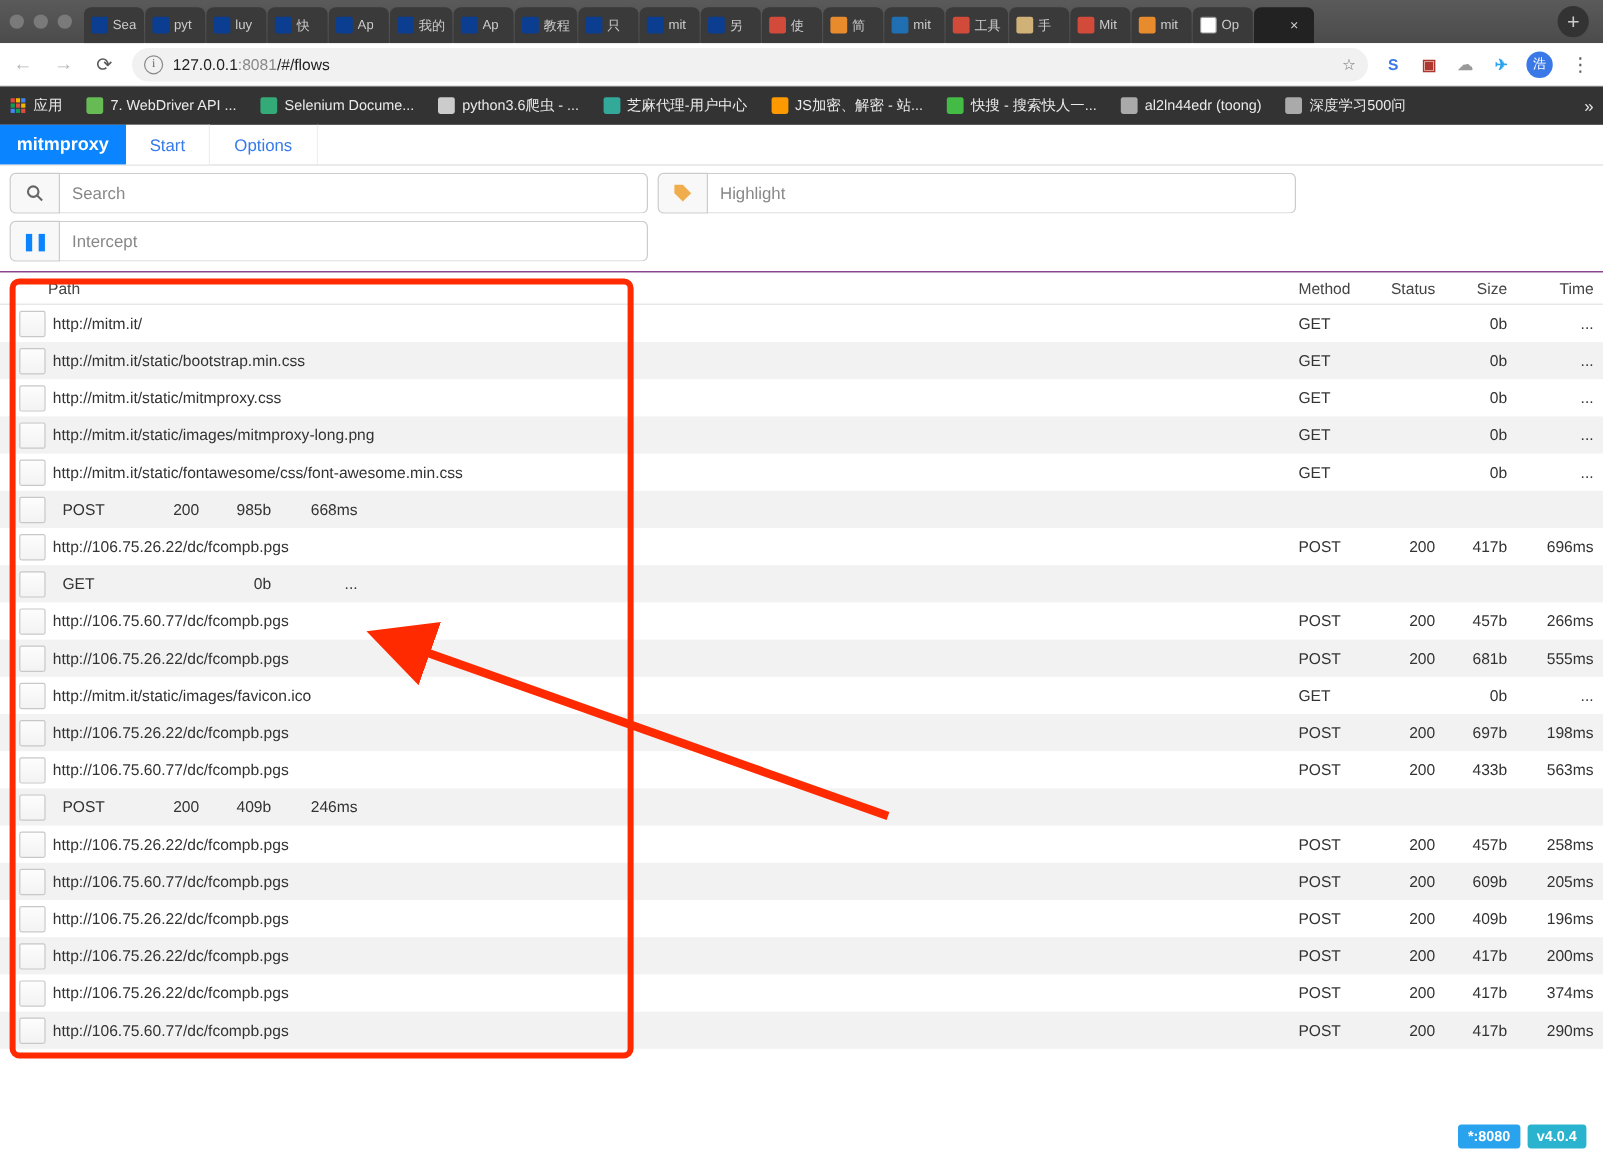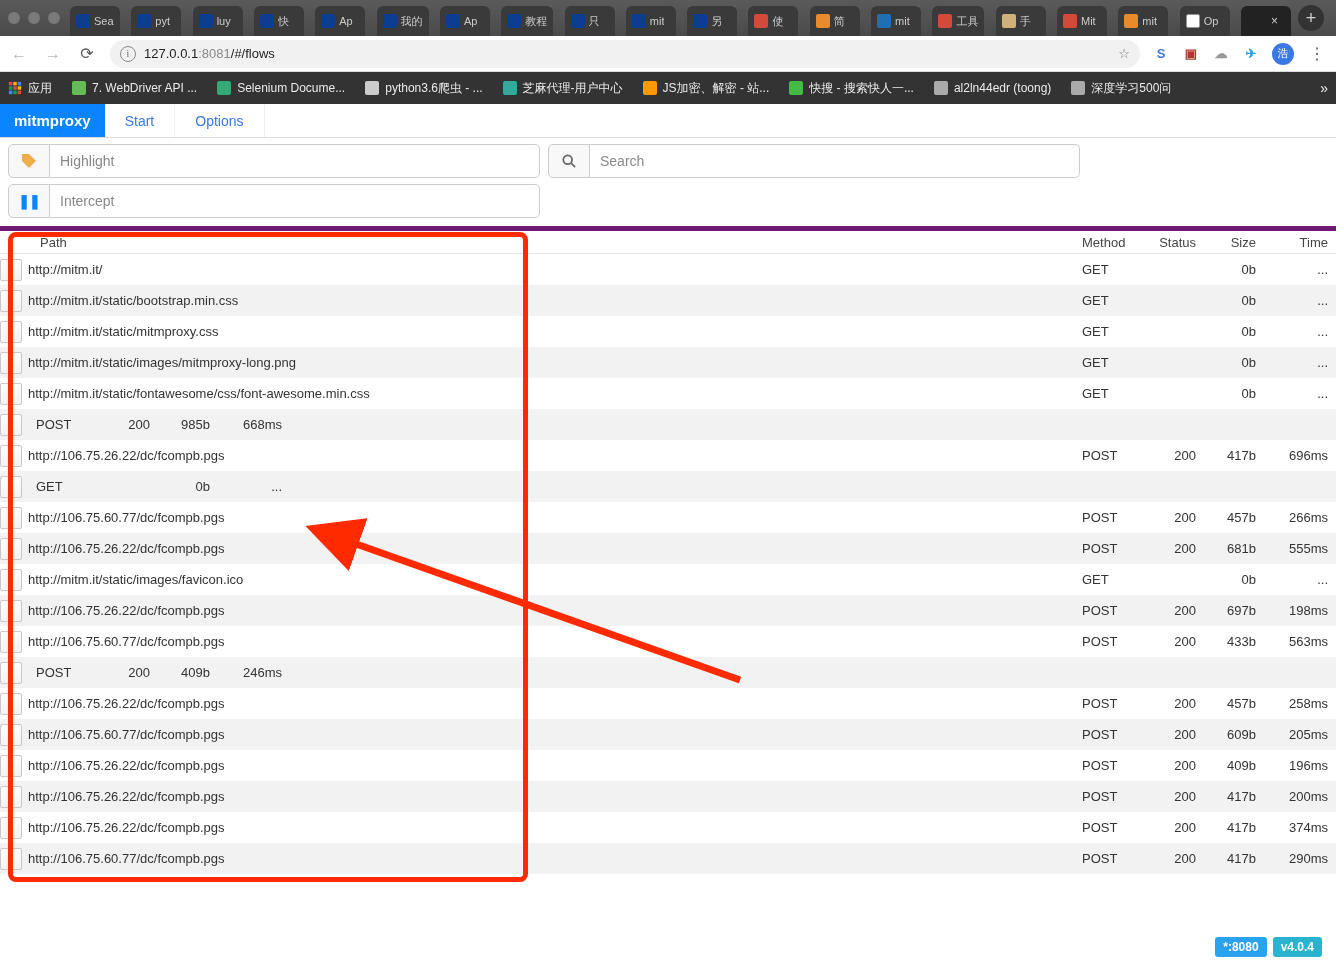--- a/index.html
+++ b/index.html
@@ -2,21 +2,21 @@
 <html><head>
 <meta charset="utf-8">
 <style>
 * { box-sizing: border-box; margin: 0; padding: 0; font-family: -apple-system, BlinkMacSystemFont, "Segoe UI", Helvetica, Arial, sans-serif; }
 body { background: #fff; width: 1336px; height: 967px; overflow: hidden; position: relative; }
 
 
 .window-chrome { height: 36px; background: linear-gradient(#5a5a5a,#4b4b4b); display: flex; align-items: center; padding: 0 8px; }
 .traffic-lights { display: flex; gap: 8px; margin-right: 10px; }
 .tl { width: 12px; height: 12px; border-radius: 50%; background: #7a7a7a; }
-.tabstrip { display: flex; align-items: flex-end; height: 100%; gap: 0; flex: 1; overflow: hidden; justify-content: space-between; }
+.tabstrip { display: flex; align-items: flex-end; height: 100%; gap: 0; flex: 1; overflow: hidden; }
 .tab { display: flex; align-items: center; gap: 4px; padding: 6px 6px; color: #ccc; font-size: 11px; min-width: 50px; max-width: 58px; height: 30px; background: #3a3a3a; border-radius: 6px 6px 0 0; margin-right: 1px; overflow: hidden; white-space: nowrap; }
 .tab.active { background: #222; color: #eee; }
 .tab .favicon { width: 14px; height: 14px; flex: 0 0 14px; }
 .tab-label { overflow: hidden; text-overflow: clip; }
 .tab-close { margin-left: 2px; color: #ccc; font-size: 12px; flex: 0 0 auto; }
 .newtab { width: 26px; height: 26px; background: #333; border-radius: 50%; color: #ccc; display:flex; align-items:center; justify-content:center; font-size:18px; margin-left: 6px; margin-right: 4px; flex: 0 0 auto; }
 
 
 .toolbar { height: 36px; background: #fff; display: flex; align-items: center; padding: 0 8px; gap: 12px; border-bottom: 1px solid #dcdcdc; }
 .tb-btn { width: 22px; height: 22px; display:flex; align-items:center; justify-content:center; color:#5a5a5a; }
@@ -50,31 +50,31 @@
 .fg-input { height:34px; width:490px; border:1px solid #ccc; border-left:0; border-radius:0 5px 5px 0; padding:0 10px; font-size:14px; color:#333; }
 .fg-input::placeholder { color:#888; }
 .fg-tag { width:42px; height:34px; border:1px solid #ccc; border-radius:5px 0 0 5px; background:#f8f8f8; display:flex; align-items:center; justify-content:center; color:#f0ad4e; font-size:16px; }
 
 
 .intercept-row { padding: 0 8px 8px 8px; display:flex; }
 .intercept-row .fg-icon.pause { color:#0a84ff; font-weight:bold; font-size:14px; letter-spacing:-1px; }
 
 
 .flow-table { position:relative; }
-.thead { height:28px; display:flex; align-items:center; border-top:5px solid #701a75; border-bottom:1px solid #e3e3e3; font-size:13px; color:#444; background:#fff; padding-left:8px; }
+.thead { height:28px; display:flex; align-items:center; border-top:1px solid #701a75; border-bottom:1px solid #e3e3e3; font-size:13px; color:#444; background:#fff; padding-left:8px; }
 .th-path { flex:1; padding-left:32px; }
 .th { padding:0 8px; text-align:right; }
 .th-method { width:72px; text-align:left; }
 .th-status { width:58px; }
 .th-size { width:60px; }
 .th-time { width:72px; }
 
 
 .tbody { }
-.row { height:31px; display:flex; align-items:center; font-size:13px; color:#333; padding-left:0; }
+.row { height:31px; display:flex; align-items:center; font-size:13px; color:#333; padding-left:16px; }
 .row:nth-child(even){ background:#f2f2f2; }
 .row .doc-ico { width:22px; height:22px; border:1px solid #c8c8c8; background:linear-gradient(#fdfdfd,#f3f3f3); border-radius:2px; margin-right:6px; flex:0 0 22px; }
 .row .path { flex:1; overflow:hidden; white-space:nowrap; }
 .cell { padding:0 8px; text-align:right; }
 .c-method { width:72px; text-align:left; }
 .c-status { width:58px; }
 .c-size { width:60px; }
 .c-time { width:72px; }
 
 
@@ -264,35 +264,35 @@
 </div>
 
 <div class="subnav">
   <div class="brand">mitmproxy</div>
   <div class="item active">Start</div>
   <div class="item">Options</div>
 </div>
 
 <div class="filter-row">
   <div class="filter-group">
-    <div class="fg-tag">
-      <svg width="16" height="16" viewBox="0 0 16 16">
-          <path d="M1 1 L8 1 L15 8 L8 15 L1 8 Z" fill="#f0ad4e"></path>
-        </svg>
-    </div>
-    <input class="fg-input" placeholder="Highlight" style="">
-  </div>
-  <div class="filter-group">
     <div class="fg-icon">
       <svg width="14" height="14" viewBox="0 0 16 16">
           <circle cx="6.5" cy="6.5" r="5" fill="none" stroke="#666" stroke-width="2"></circle>
           <line x1="10.5" y1="10.5" x2="15" y2="15" stroke="#666" stroke-width="2"></line>
         </svg>
     </div>
     <input class="fg-input" placeholder="Search" style="">
+  </div>
+  <div class="filter-group">
+    <div class="fg-tag">
+      <svg width="16" height="16" viewBox="0 0 16 16">
+          <path d="M1 1 L8 1 L15 8 L8 15 L1 8 Z" fill="#f0ad4e"></path>
+        </svg>
+    </div>
+    <input class="fg-input" placeholder="Highlight" style="">
   </div>
 </div>
 
 <div class="intercept-row">
   <div class="filter-group">
     <div class="fg-icon pause">❚❚</div>
     <input class="fg-input" placeholder="Intercept" style="">
   </div>
 </div>
 

